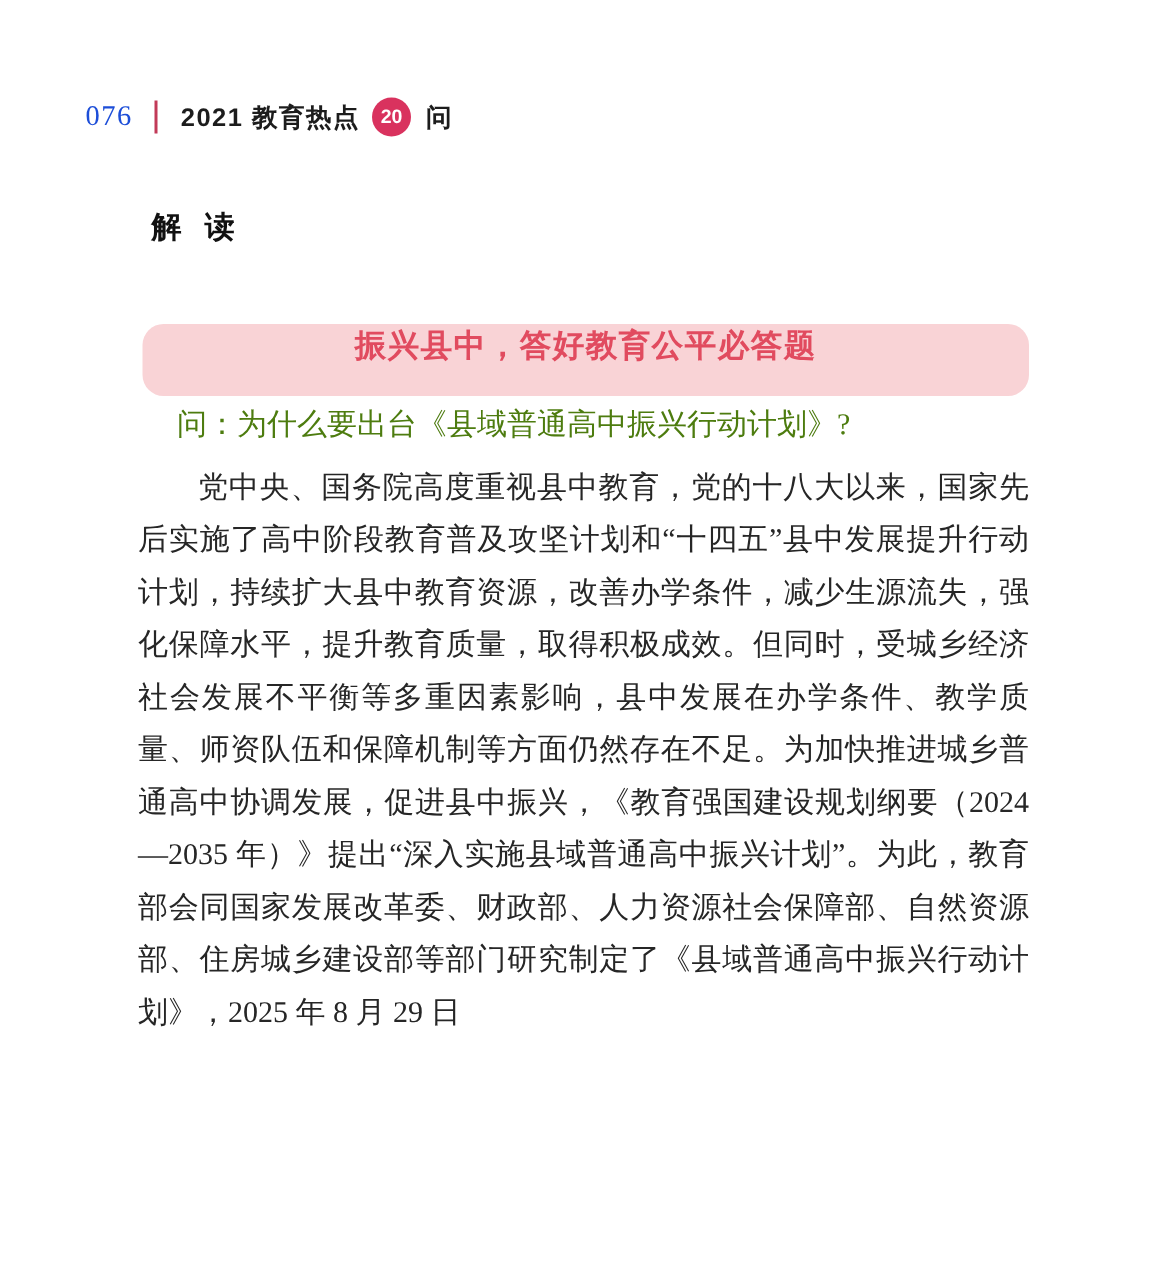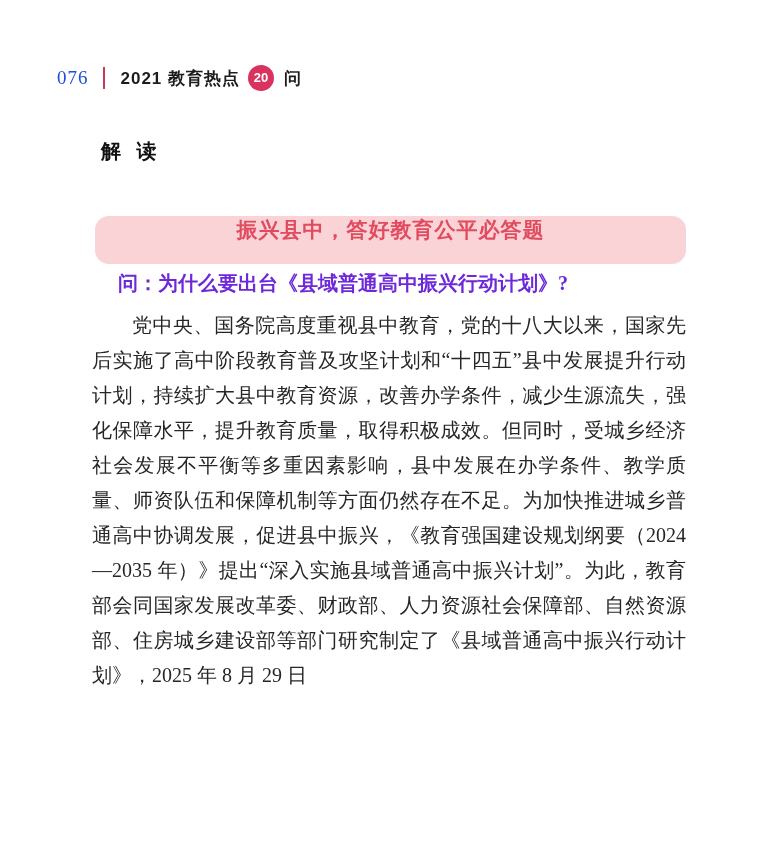--- a/index.html
+++ b/index.html
@@ -116,24 +116,24 @@
     letter-spacing: 1px;
   }
 
   
   .question-line {
     position: absolute;
     top: 268px;
     left: 92px;
     width: 594px;
     font-family: "Liberation Serif", serif;
-    font-weight: 700;
+    font-weight: 400;
     font-size: 20px;
     line-height: 30px;
-    color: #6d28d9;
+    color: #4d7c0f;
     text-indent: 26px;
   }
   .answer-body {
     position: absolute;
     top: 308px;
     left: 92px;
     width: 594px;
     font-family: "Liberation Serif", serif;
     font-size: 20px;
     line-height: 35px;

